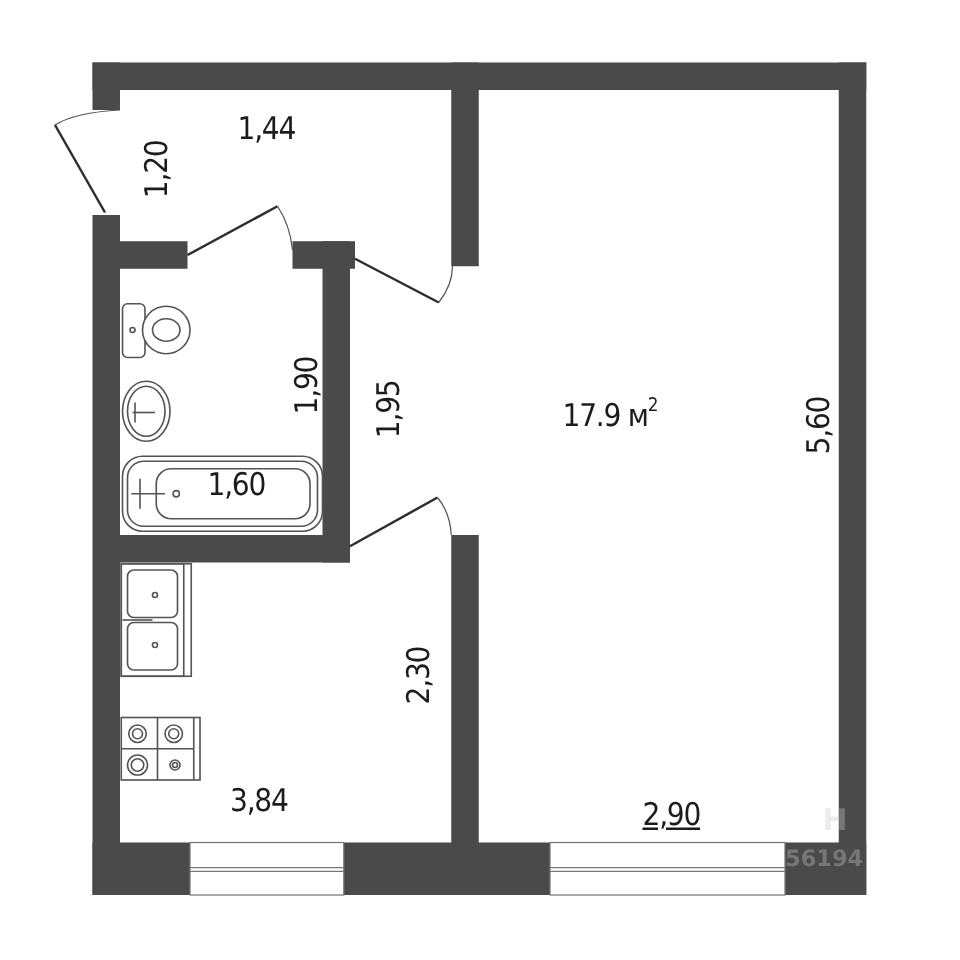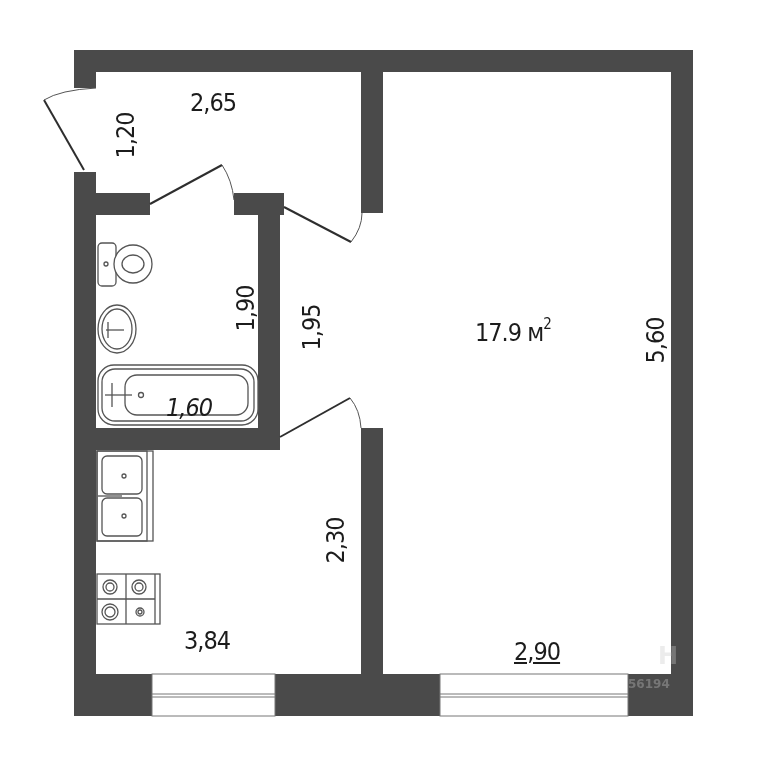--- a/index.html
+++ b/index.html
@@ -7,21 +7,21 @@
   #plan { position: absolute; left: 0; top: 0; width: 768px; height: 768px; }
   .wall { fill: #4a4a4a; }
   .fix { fill: none; stroke: #555; stroke-width: 1.3; }
   .fixw { fill: #fff; stroke: #555; stroke-width: 1.3; }
   .door { fill: none; stroke: #2e2e2e; stroke-width: 2; }
   .arc { fill: none; stroke: #555; stroke-width: 1; }
   .win { fill: #ffffff; stroke: #777; stroke-width: 1; }
   .lbl { position: absolute; color: #1c1c1c; font-size: 25px; letter-spacing: -1px; white-space: nowrap; line-height: 1; transform-origin: center center; font-family: "DejaVu Sans", sans-serif; font-stretch: condensed; }
   .rot { transform: rotate(-90deg); }
   .area sup { font-size: 15px; vertical-align: top; position: relative; top: -3px; }
-  .wm { position: absolute; color: rgba(200,200,200,0.35); font-weight: bold; font-size: 12px; font-family: "DejaVu Sans", sans-serif; }
+  .wm { position: absolute; color: rgba(200,200,200,0.35); font-weight: bold; font-size: 18px; font-family: "DejaVu Sans", sans-serif; }
 </style>
 </head>
 <body>
 
 <svg id="plan" viewBox="0 0 768 768" xmlns="http://www.w3.org/2000/svg">
 
   <g>
     <rect class="wall" x="74" y="50" width="619" height="22"></rect>
     <rect class="wall" x="671" y="50" width="22" height="666"></rect>
     <rect class="wall" x="74" y="50" width="22" height="38"></rect>
@@ -112,30 +112,30 @@
     <circle class="fix" cx="110" cy="587" r="4"></circle>
     <circle class="fix" cx="139" cy="587" r="7"></circle>
     <circle class="fix" cx="139" cy="587" r="4"></circle>
     <circle class="fix" cx="110" cy="612" r="8"></circle>
     <circle class="fix" cx="110" cy="612" r="5"></circle>
     <circle class="fix" cx="140" cy="612" r="4"></circle>
     <circle class="fix" cx="140" cy="612" r="2"></circle>
   </g>
 </svg>
 
-<div class="lbl" style="left:190px; top:90px;">2,65</div>
+<div class="lbl" style="left:190px; top:90px;">1,44</div>
 <div class="lbl rot" style="left:102px; top:123px;">1,20</div>
 
 <div class="lbl rot" style="left:222px; top:296px;">1,90</div>
-<div class="lbl" style="left:166px; top:395px;font-style:italic;">1,60</div>
+<div class="lbl" style="left:166px; top:375px;">1,60</div>
 
 <div class="lbl rot" style="left:288px; top:315px;">1,95</div>
 
 <div class="lbl rot" style="left:312px; top:528px;">2,30</div>
 <div class="lbl" style="left:184px; top:628px;">3,84</div>
 
 <div class="lbl rot" style="left:632px; top:328px;">5,60</div>
 <div class="lbl" style="left:514px; top:639px;text-decoration:underline;">2,90</div>
 
-<div class="lbl area" style="left:475px; top:320px;"><span>17.9</span> <span>м</span><sup>2</sup></div>
+<div class="lbl area" style="left:450px; top:320px;"><span>17.9</span> <span>м</span><sup>2</sup></div>
 
 <div class="wm" style="left:658px; top:642px; font-size:24px;">H</div>
 <div class="wm" style="left:628px; top:677px;">56194</div>
 
 </body></html>

